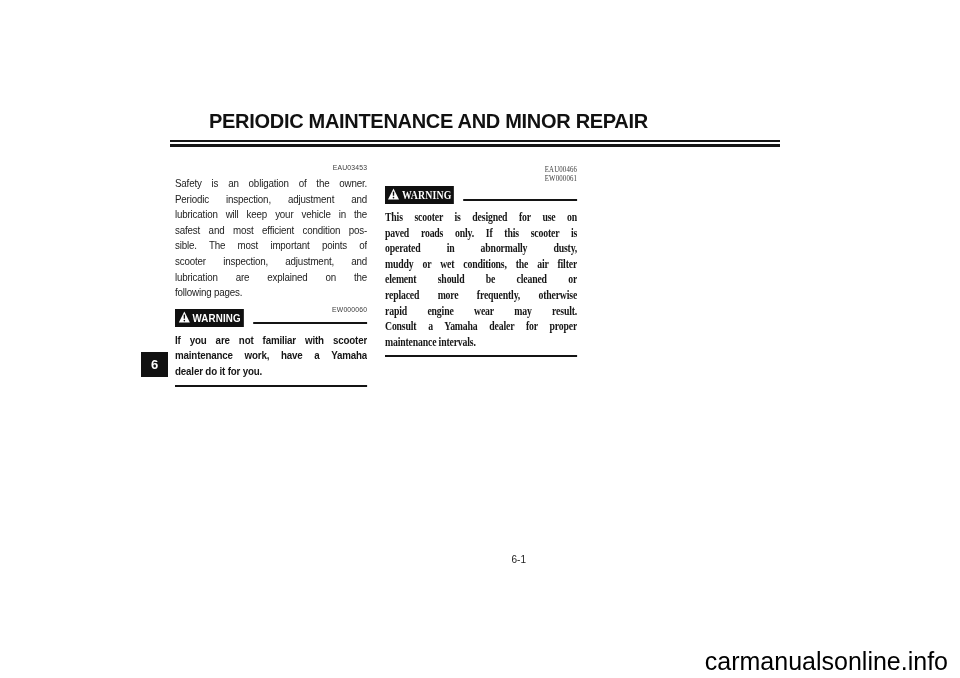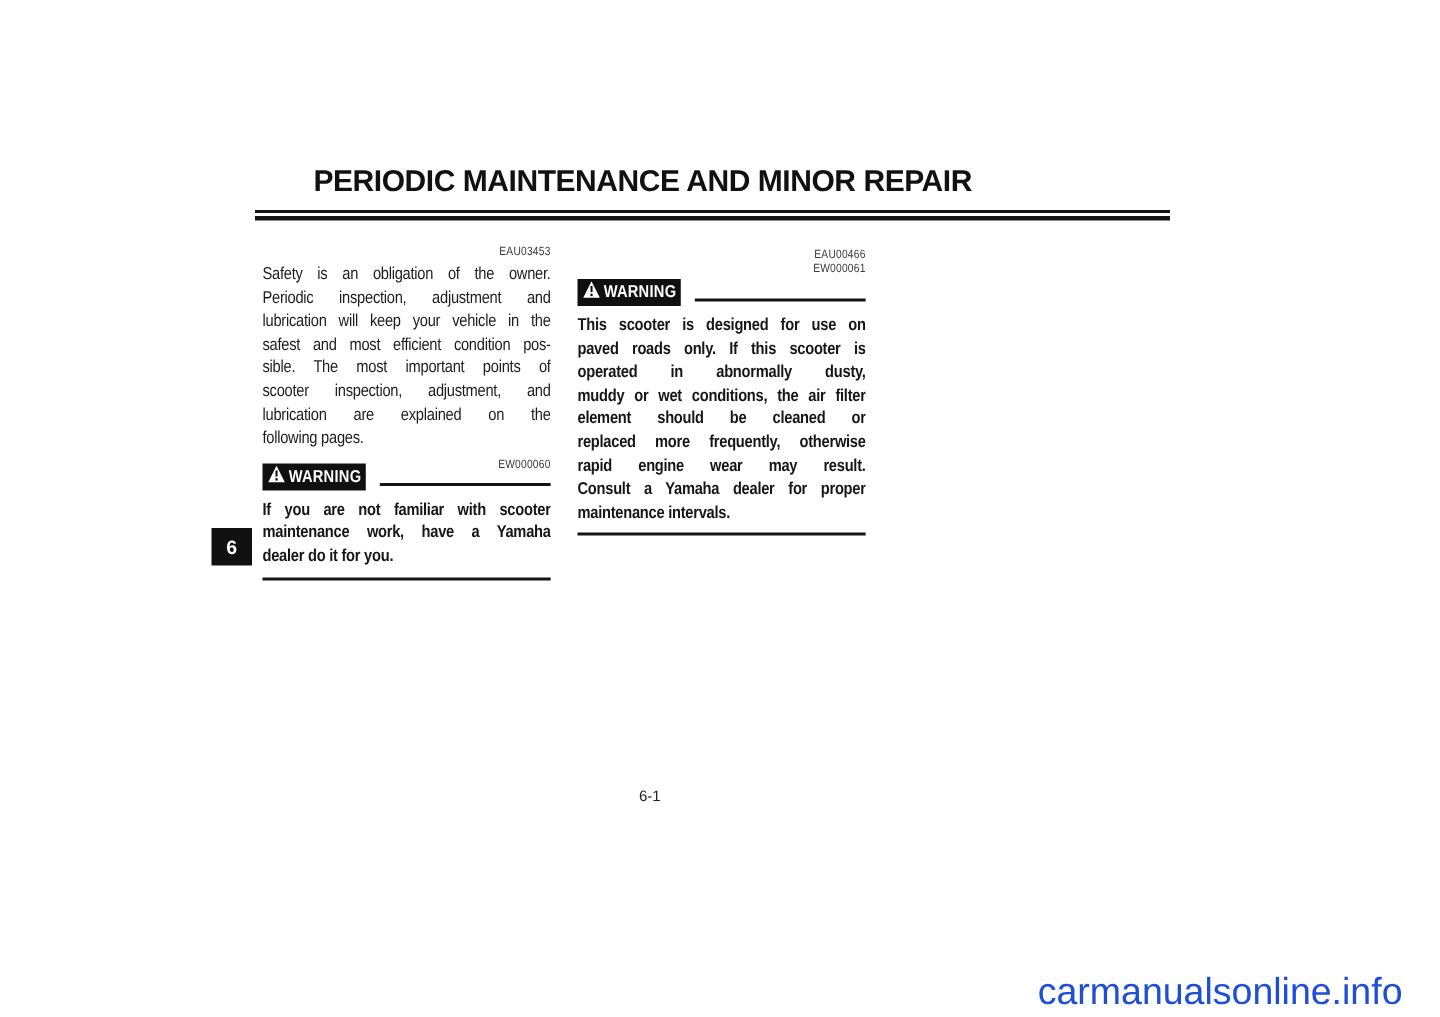--- a/index.html
+++ b/index.html
@@ -40,21 +40,21 @@
     box-sizing: border-box;
   }
 
   
   .col {
     position: absolute;
     top: 163px;
     width: 192px;
   }
   .col-left  { left: 175px; }
-  .col-right { left: 385px; }
+  .col-right { left: 385px; font-family: Liberation Serif, serif; }
   .condense {
     width: 226px;
     transform: scaleX(0.85);
     transform-origin: 0 0;
   }
 
   .ref-code {
     display: block;
     text-align: right;
     font-size: 8px;
@@ -136,34 +136,34 @@
     font-weight: bold;
     display: flex;
     align-items: center;
     justify-content: center;
   }
 
   
   .page-number {
     position: absolute;
     left: 426px;
-    top: 526px;
+    top: 554px;
     width: 100px;
-    text-align: left;
+    text-align: right;
     font-size: 10px;
     color: #222;
   }
 
   
   .watermark {
     position: absolute;
-    right: 25px;
+    right: 12px;
     bottom: 2px;
     font-size: 25px;
-    color: #1d4ed8;
+    color: #000000;
     letter-spacing: 0px;
     white-space: nowrap;
   }
 </style>
 </head>
 <body>
 
 <div class="page">
 
   <div class="doc-title">PERIODIC MAINTENANCE AND MINOR REPAIR</div>

